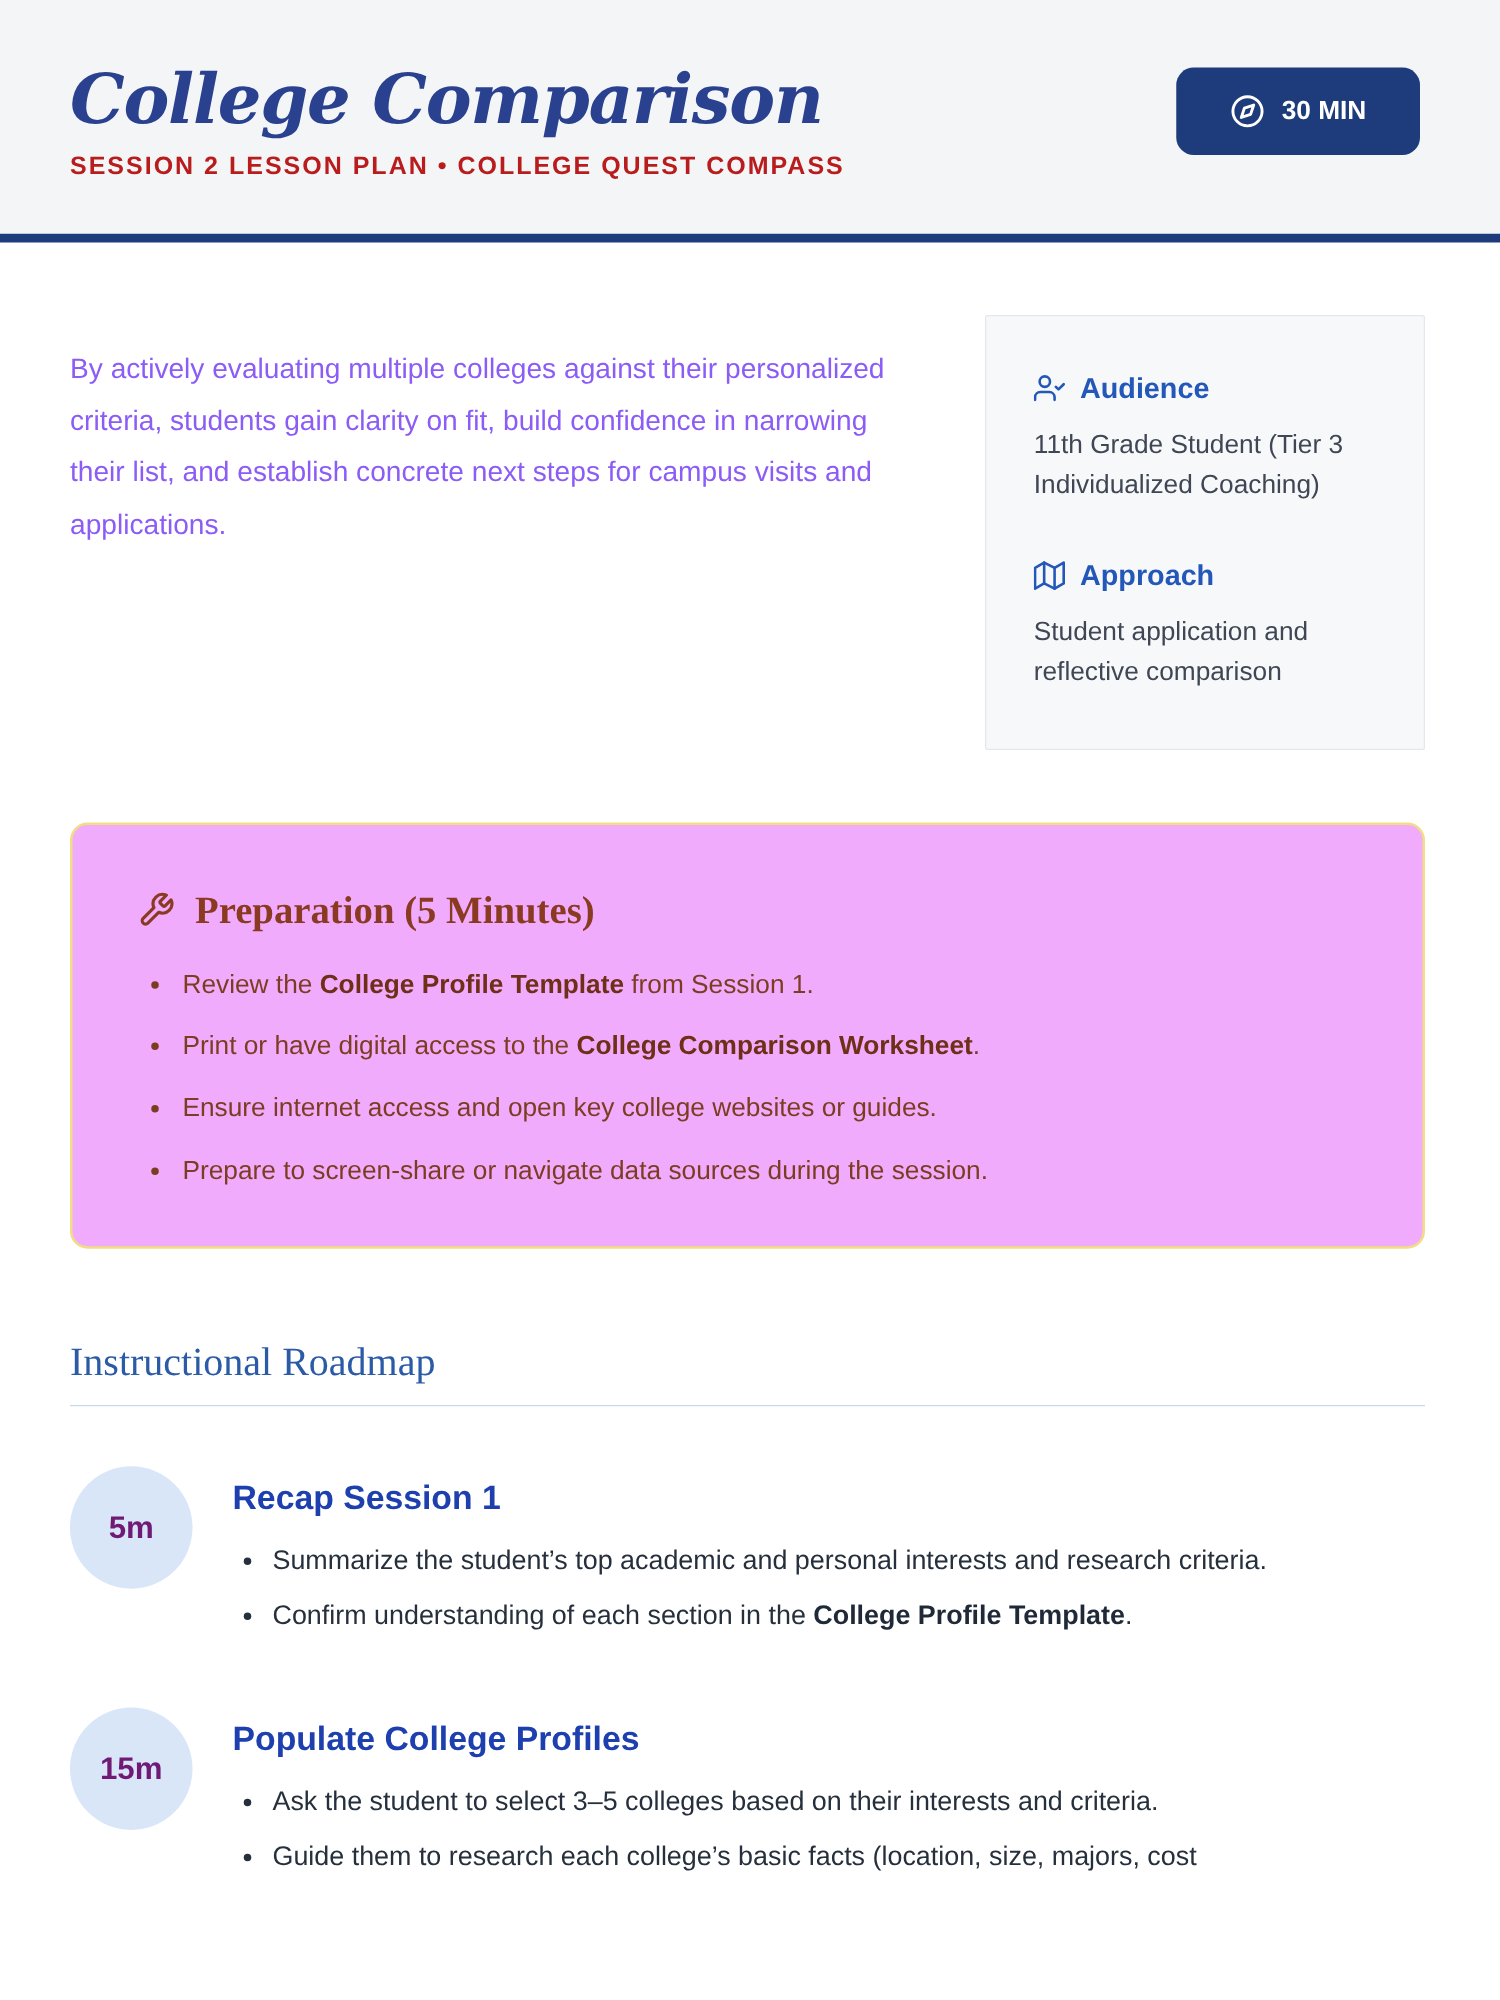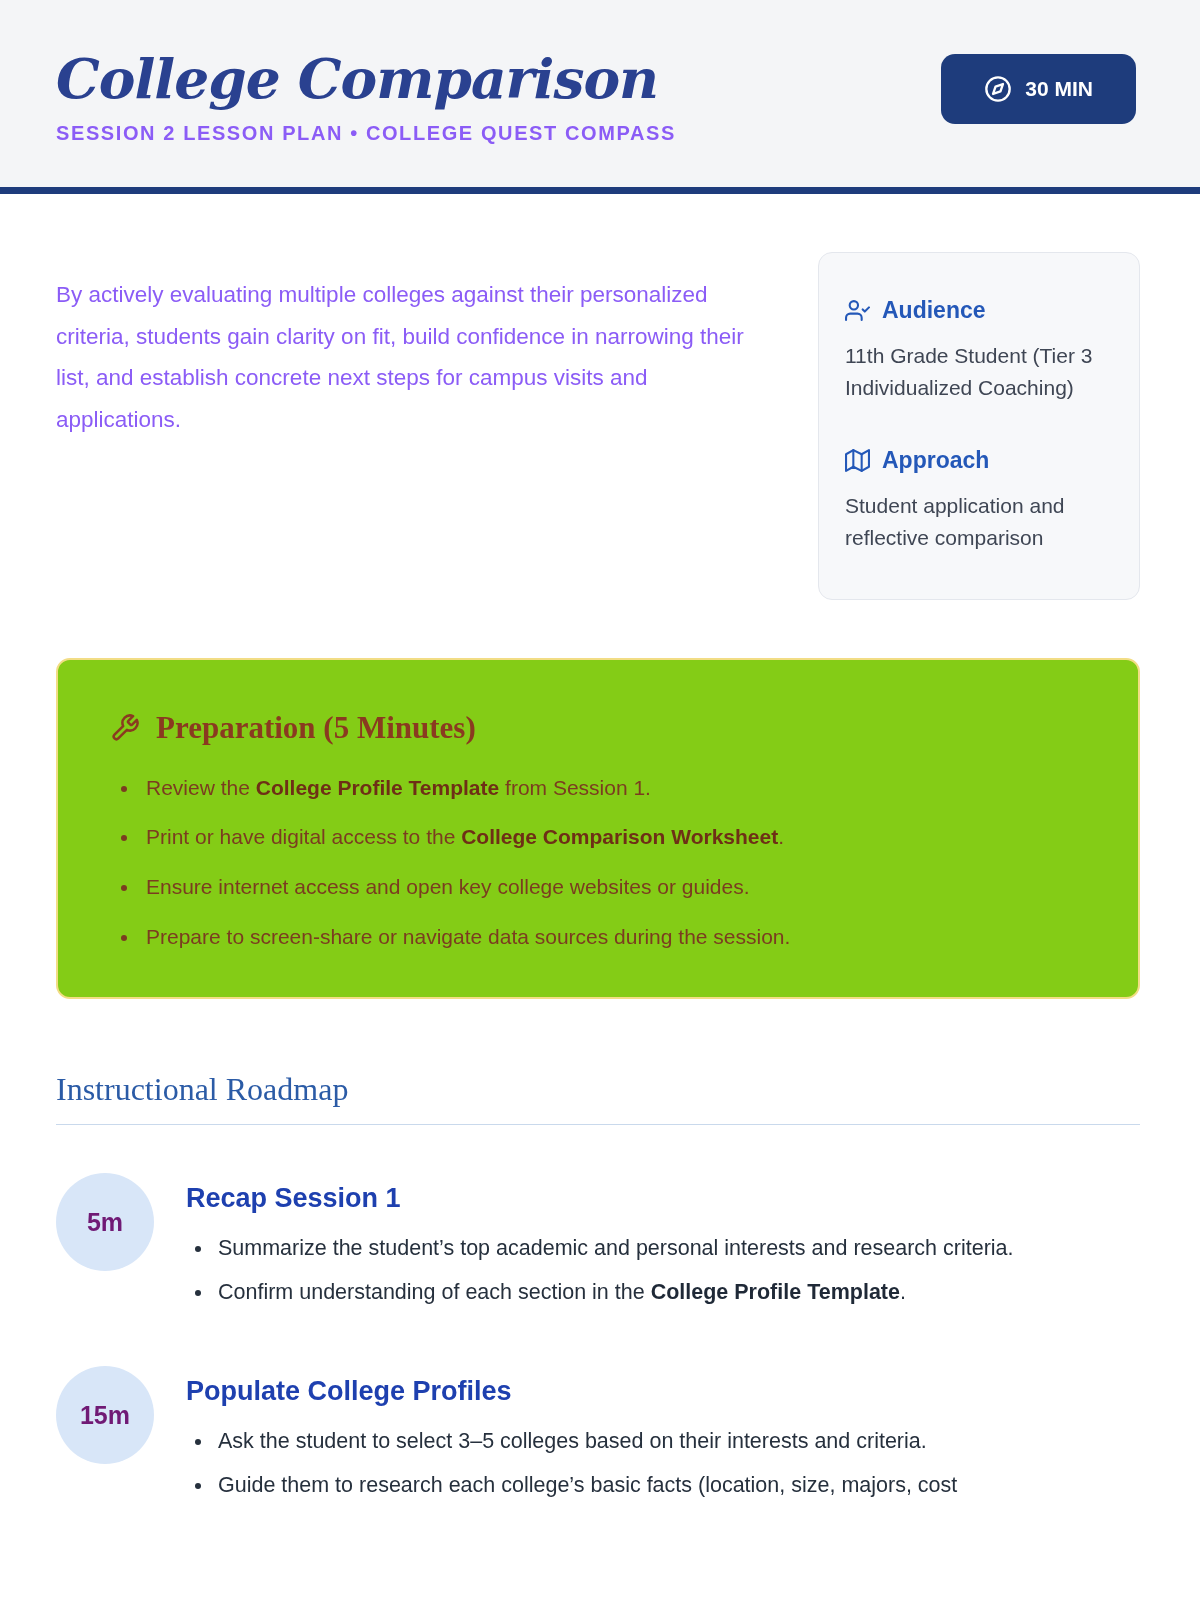--- a/index.html
+++ b/index.html
@@ -27,21 +27,21 @@
     font-size: 55px;
     line-height: 1.05;
     color: #2a4190;
     letter-spacing: -1px;
   }
   .page-subtitle {
     margin-top: 14px;
     font-size: 20px;
     font-weight: 700;
     letter-spacing: 1.6px;
-    color: #8b5cf6;
+    color: #b91c1c;
   }
   .duration-badge {
     background: #1e3c7c;
     border-radius: 14px;
     padding: 21px 43px;
     display: flex;
     align-items: center;
     gap: 13px;
     color: #ffffff;
     font-weight: 700;
@@ -69,26 +69,26 @@
   .body-text {
     margin: 22px 0 0 0;
     font-size: 22.5px;
     line-height: 1.86;
     color: #8b5cf6;
   }
   .section + .section { margin-top: 44px; }
 
   
   .info-card {
-    width: 322px;
+    width: 352px;
     flex-shrink: 0;
     background: #f7f8fa;
     border: 1px solid #e4e7ed;
-    border-radius: 14px;
-    padding: 44px 26px;
+    border-radius: 2px;
+    padding: 44px 38px;
   }
   .info-heading {
     display: flex;
     align-items: center;
     gap: 12px;
     color: #2458b8;
     font-weight: 700;
     font-size: 23px;
   }
   .info-heading svg { display: block; flex-shrink: 0; }
@@ -96,21 +96,21 @@
     margin: 16px 0 0 0;
     font-size: 21px;
     line-height: 1.55;
     color: #3f4654;
   }
   .info-block + .info-block { margin-top: 42px; }
 
   
   .prep-box {
     margin-top: 58px;
-    background: #84cc16;
+    background: #f0abfc;
     border: 2px solid #f2dd85;
     border-radius: 14px;
     padding: 50px 52px 44px 52px;
   }
   .prep-heading {
     margin: 0 0 26px 0;
     font-family: "Liberation Serif", serif;
     font-weight: 600;
     font-size: 31px;
     color: #8a3a20;

